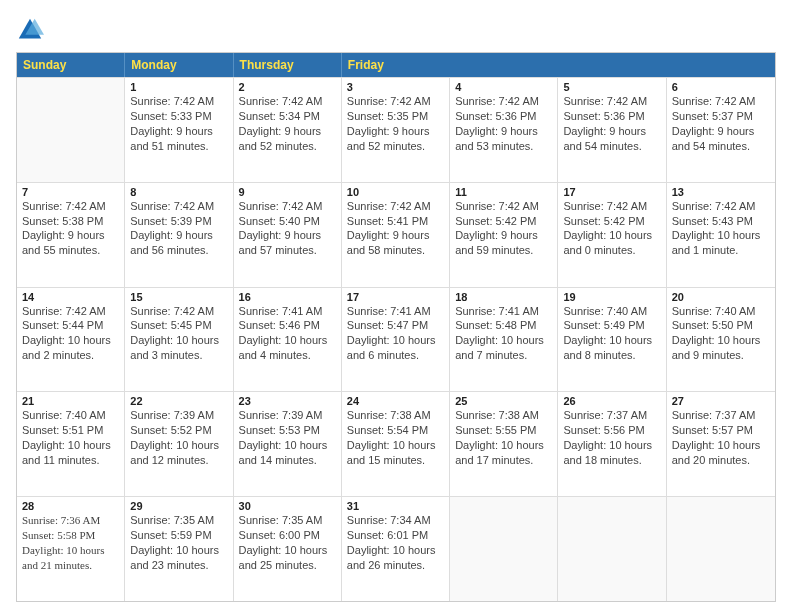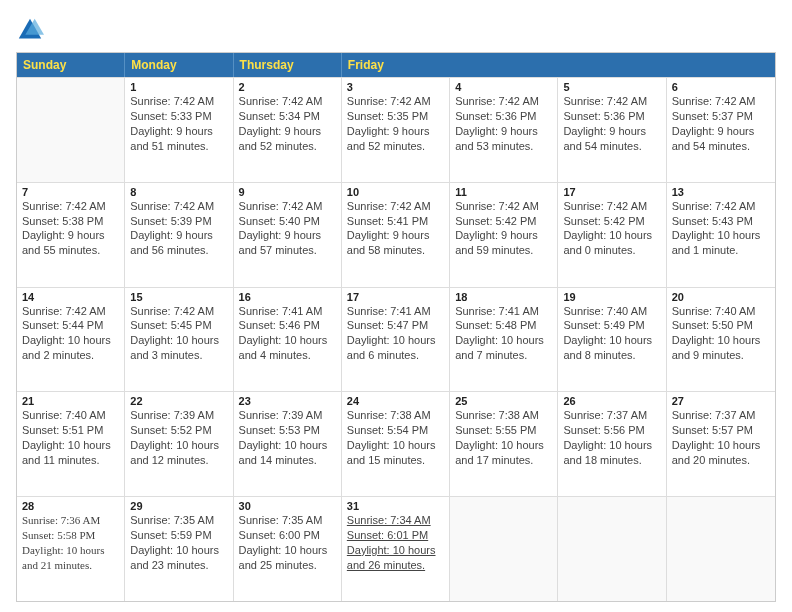--- a/index.html
+++ b/index.html
@@ -326,21 +326,21 @@
 Daylight: 10 hours and 23 minutes.</div>
           </div>
           <div class="cal-cell">
             <div class="day-num">30</div>
             <div class="day-info" style="white-space: pre-line;">Sunrise: 7:35 AM
 Sunset: 6:00 PM
 Daylight: 10 hours and 25 minutes.</div>
           </div>
           <div class="cal-cell">
             <div class="day-num">31</div>
-            <div class="day-info" style="white-space: pre-line; text-decoration: underline;">Sunrise: 7:34 AM
+            <div class="day-info" style="white-space: pre-line;">Sunrise: 7:34 AM
 Sunset: 6:01 PM
 Daylight: 10 hours and 26 minutes.</div>
           </div>
           <div class="cal-cell empty"></div>
           <div class="cal-cell empty"></div>
           <div class="cal-cell empty"></div>
         </div>
       </div>
   </div>
 </div>

